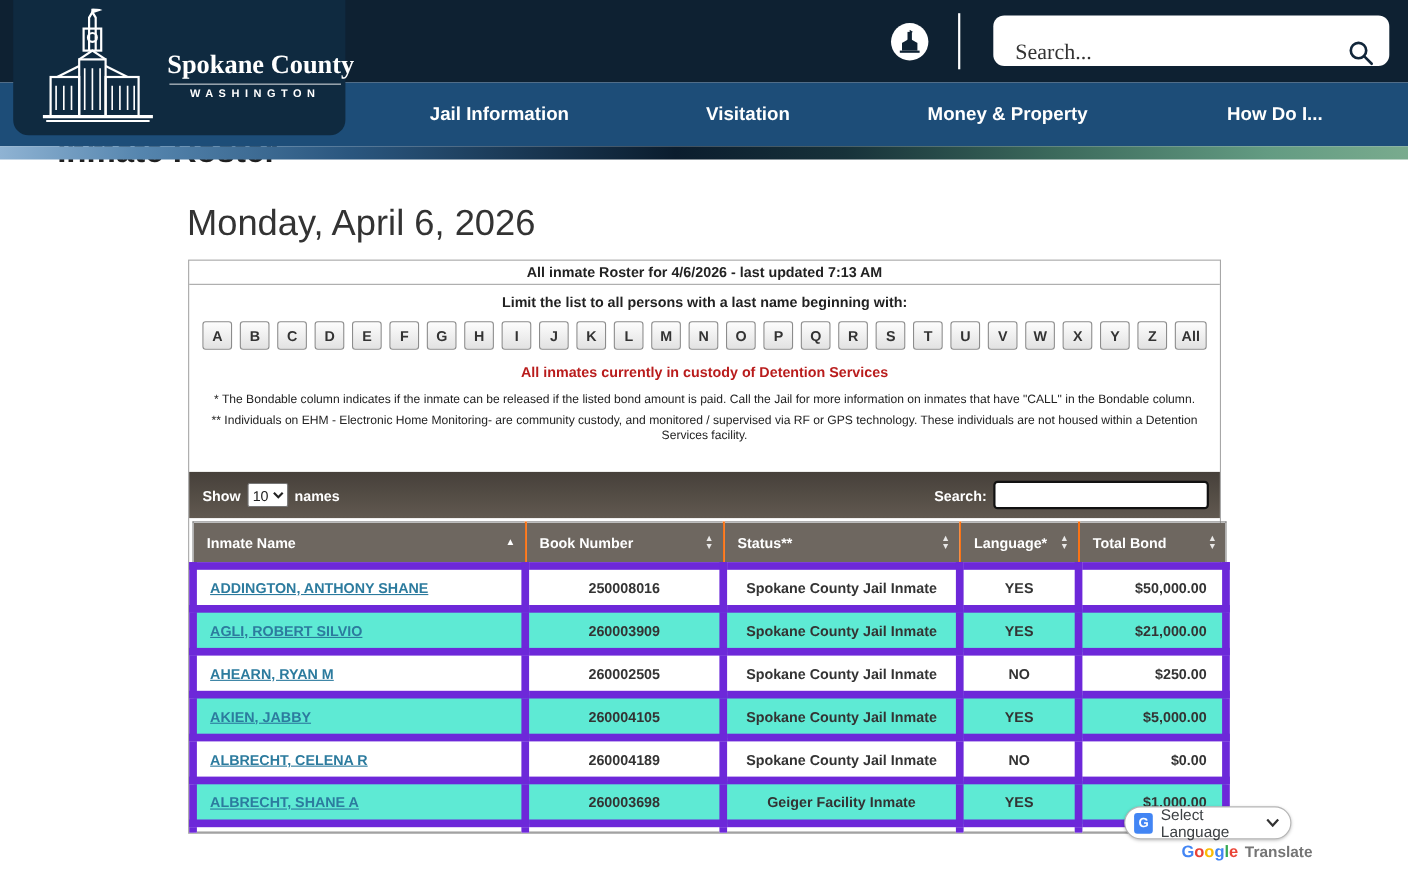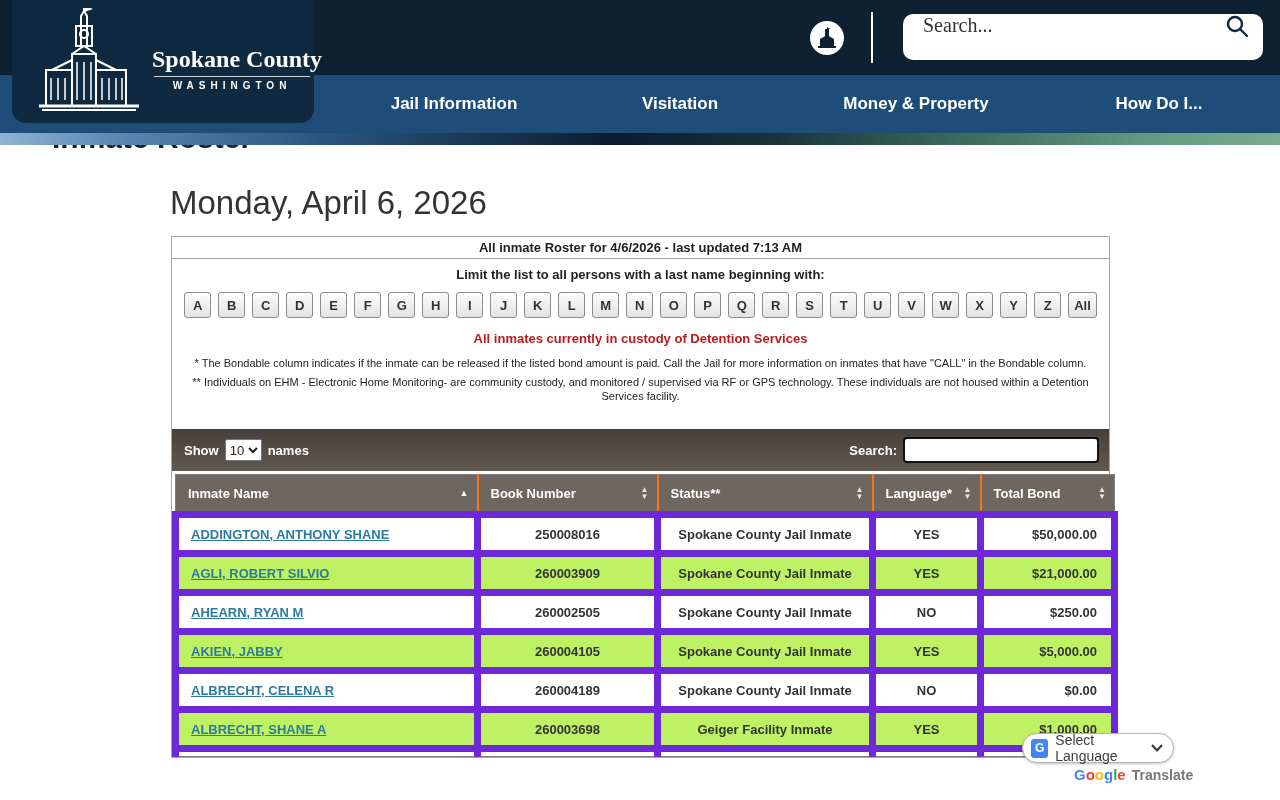--- a/index.html
+++ b/index.html
@@ -30,21 +30,21 @@
   .logo-rule { height:1px; background:rgba(255,255,255,.8); margin:3px 2px 3px 2px; }
   .logo-sub { font-size:10px; letter-spacing:5px; color:#fff; font-weight:bold; }
 
   .badge-circle { position:absolute; left:810px; top:21px; width:34px; height:34px;
                   border-radius:50%; background:#fff; z-index:11;
                   display:flex; align-items:center; justify-content:center; }
   .hdr-divider { position:absolute; left:871px; top:12px; width:2px; height:51px;
                  background:#fff; z-index:11; }
   .hdr-search { position:absolute; left:903px; top:14px; width:360px; height:46px;
                 background:#fff; border-radius:10px; z-index:11;
-                display:flex; align-items:flex-start; }
+                display:flex; align-items:flex-end; }
   .hdr-search input { flex:1; border:none; outline:none; background:transparent;
                       margin-left:20px; font-family:"Liberation Serif", serif;
                       font-size:20px; color:#333; }
   .hdr-search input::placeholder { color:#333; opacity:1; }
   .hdr-search .mag { margin-right:14px; }
 
   .nav-item { position:absolute; top:0; height:58px; display:flex; align-items:center;
               transform:translateX(-50%); color:#fff; font-weight:bold; font-size:17px;
               cursor:pointer; white-space:nowrap; }
 
@@ -83,21 +83,21 @@
 
   table.data { width:939px; margin-top:3px; border-collapse:collapse; table-layout:fixed;
                border:1px solid #7e7e7e; }
   table.data th { background:#6e6760; color:#fff; font-size:13px; font-weight:bold;
                   height:40px; border-left:2px solid #f97316; position:relative;
                   text-align:left; padding-left:12px; cursor:pointer; }
   table.data th:first-child { border-left:none; }
   table.data td { height:39px; border:7px solid #6d28d9; font-size:13px; font-weight:bold;
                   color:#333; }
   tr.even td { background:#ffffff; }
-  tr.odd  td { background:#bef264; }
+  tr.odd  td { background:#5eead4; }
   .c-name { padding-left:12px; }
   .c-name a { color:#2c7b9e; text-decoration:underline; font-weight:bold; }
   .c-center { text-align:center; }
   .c-money { text-align:right; padding-right:14px; }
   .sort-wrap { position:absolute; right:8px; top:50%; transform:translateY(-50%);
                display:flex; flex-direction:column; align-items:center; line-height:7px; }
   .sort-asc { font-size:9px; color:#fff; }
   .sort-both span { font-size:8px; color:rgba(255,255,255,.85); display:block; }
   tr.partial td { height:8px; border-bottom:none; background:#fff; }
 

